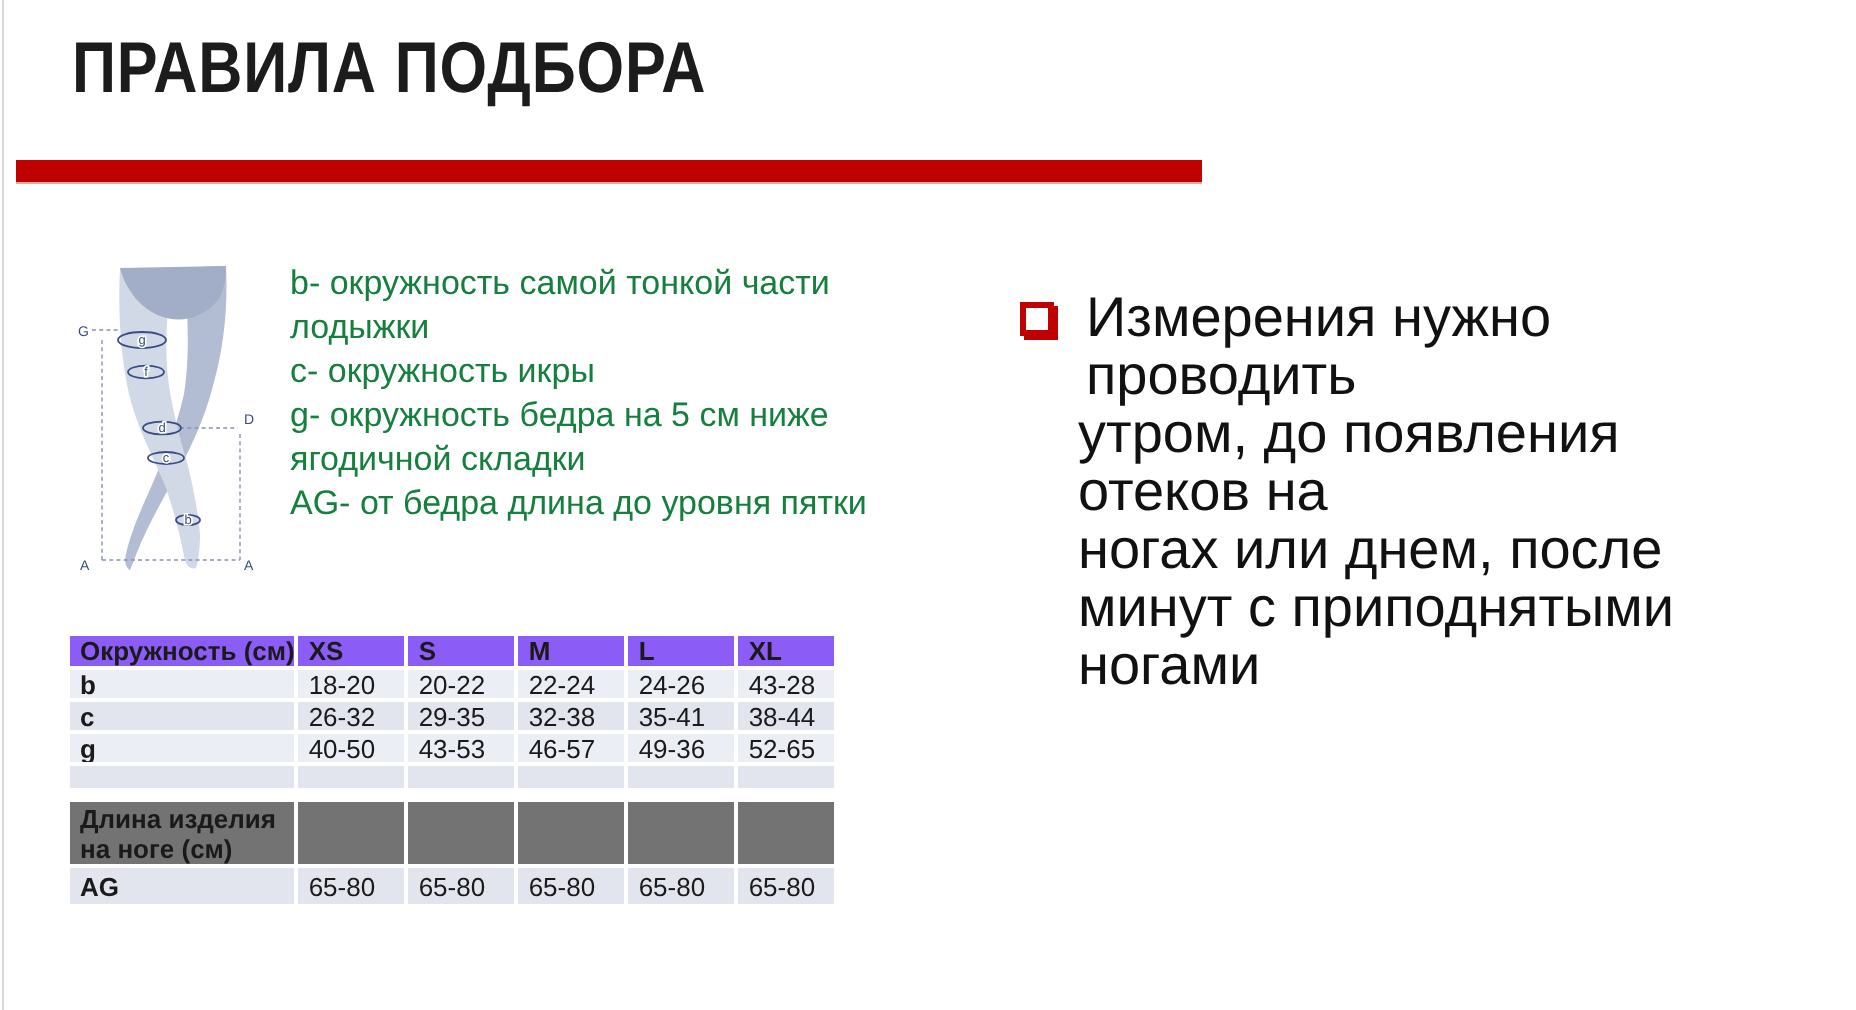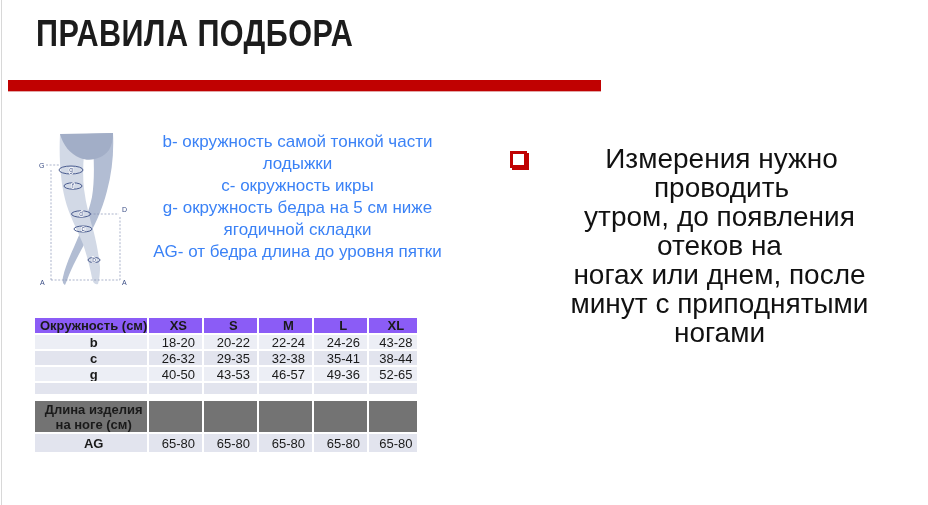--- a/index.html
+++ b/index.html
@@ -1,29 +1,29 @@
 <!DOCTYPE html>
 <html lang="ru"><head>
 <meta charset="utf-8">
 <style>
   html,body{margin:0;padding:0;background:#ffffff;}
   .slide{
     position:relative;width:928px;height:505px;background:#ffffff;overflow:hidden;
-    font-family:"Liberation Sans",sans-serif;color:#1a1a1a;text-align:center;
+    font-family:"Liberation Sans",sans-serif;color:#1a1a1a;
   }
   .edge-line{position:absolute;left:1px;top:0;width:1px;height:505px;background:#d8d8d8;}
   .title{
     position:absolute;left:36px;top:16px;font-size:36px;line-height:36px;font-weight:700;
     color:#1c1c1c;letter-spacing:.5px;white-space:nowrap;
     transform:scaleX(.85);transform-origin:left center;
   }
   .title-bar{position:absolute;left:8px;top:80px;width:593px;height:11px;background:#c00101;
     border-bottom:1px solid #e2a7a7;}
   .figure{position:absolute;left:38px;top:127px;width:105px;height:165px;}
-  .meas-text{position:absolute;left:145px;top:131px;width:305px;font-size:17px;line-height:22px;color:#3b82f6;}
+  .meas-text{position:absolute;left:145px;top:131px;width:305px;font-size:17px;line-height:22px;color:#15803d;}
   .note{position:absolute;left:510px;top:144px;width:390px;display:flex;align-items:flex-start;}
   .note-bullet{
     flex:0 0 auto;width:11px;height:11px;margin:7px 12px 0 0;background:#fff;
     border:3px solid #c00101;box-shadow:2px 2px 0 0 #c00101;
   }
   .note-text{font-size:28px;line-height:29px;color:#111111;}
   .note-text .note-line:first-child{padding-left:4px;}
   table.sizes{
     position:absolute;left:33px;top:316px;border-collapse:separate;border-spacing:2px;
     table-layout:fixed;font-size:13px;line-height:13px;color:#1a1a1a;

